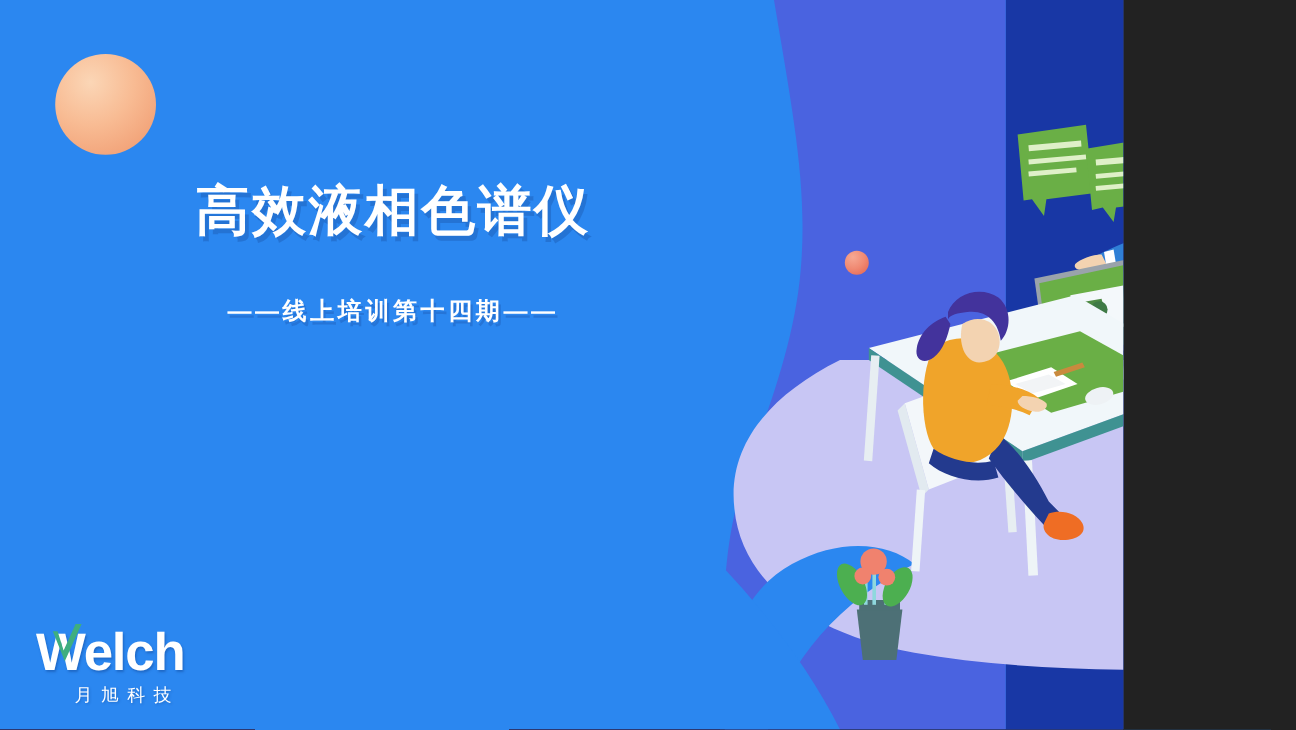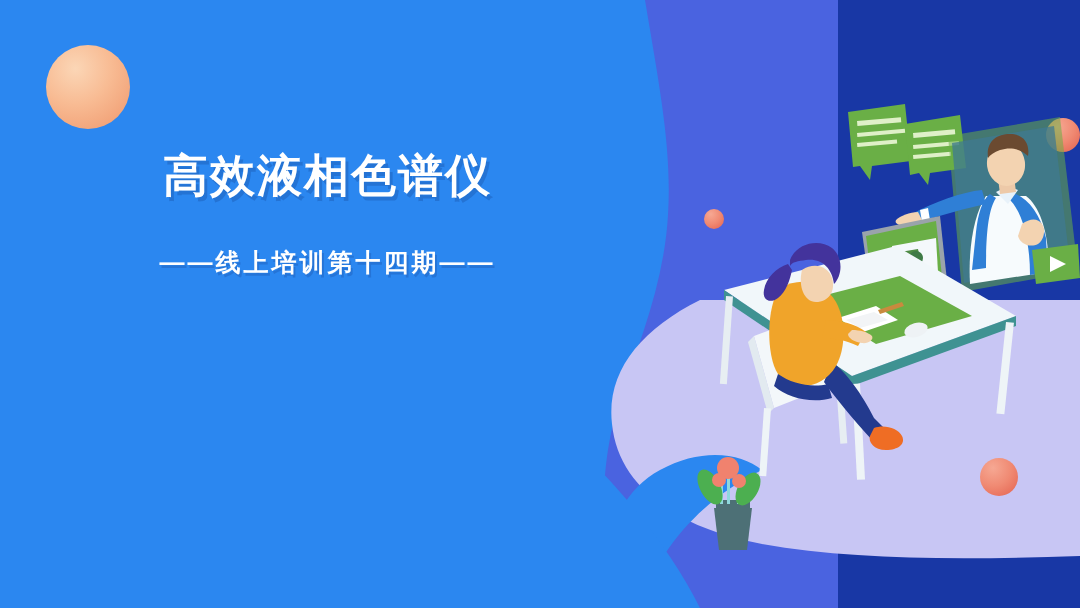--- a/index.html
+++ b/index.html
@@ -1,17 +1,17 @@
 <!DOCTYPE html>
 <html><head>
 <meta charset="utf-8">
 <style>
   html,body{margin:0;padding:0;background:#222;}
   #poster{
-    position:relative;width:1080px;height:608px;overflow:hidden;
+    position:relative;width:936px;height:608px;overflow:hidden;
     font-family:"Liberation Sans","DejaVu Sans",sans-serif;
     background:#4c1d95;
   }
   .layer{position:absolute;top:0;left:0;width:1080px;height:608px;}
   svg.layer{display:block;}
 
   
   #text-block{
     position:absolute;left:0;top:150px;width:655px;
     text-align:center;z-index:40;
@@ -19,21 +19,21 @@
   .title-line{
     color:#ffffff;font-weight:bold;
     letter-spacing:2px;
     line-height:1.16;
     text-shadow:3px 4px 0 rgba(20,70,150,.30);
     white-space:nowrap;
   }
   #title1{font-size:45px;}
   #title2{font-size:45px;}
   #subtitle{
-    margin-top:44px;color:#ffffff;font-size:25px;font-weight:bold;
+    margin-top:44px;color:#ffffff;font-size:20px;font-weight:bold;
     letter-spacing:3px;white-space:nowrap;
     text-shadow:2px 3px 0 rgba(20,70,150,.28);
   }
 
   
   #logo{position:absolute;left:30px;top:522px;z-index:45;}
   #logo-wordmark{
     position:relative;font-size:44px;font-weight:bold;color:#fff;
     letter-spacing:-1px;line-height:1;
     text-shadow:1px 2px 2px rgba(10,50,120,.35);
@@ -217,14 +217,23 @@
       <circle cx="719" cy="480" r="7" fill="#f0826e"></circle>
       <circle cx="739" cy="481" r="7" fill="#f0826e"></circle>
     </g>
   </svg>
 
   <div id="text-block">
     <div class="title-line" id="title1">高效液相色谱仪</div>
     <div id="subtitle">——线上培训第十四期——</div>
   </div>
 
+  <div id="logo">
+    <div id="logo-wordmark">
+      <svg id="logo-check" width="34" height="42" viewBox="0 0 34 42">
+        <path d="M6,8 L16,33 L30,2 L25,2 L15,24 L10,8 Z" fill="#3fae7f"></path>
+      </svg>
+      <span>Welch</span>
+    </div>
+    <div id="logo-sub">月旭科技</div>
+  </div>
 
 </div>
 
 </body></html>

